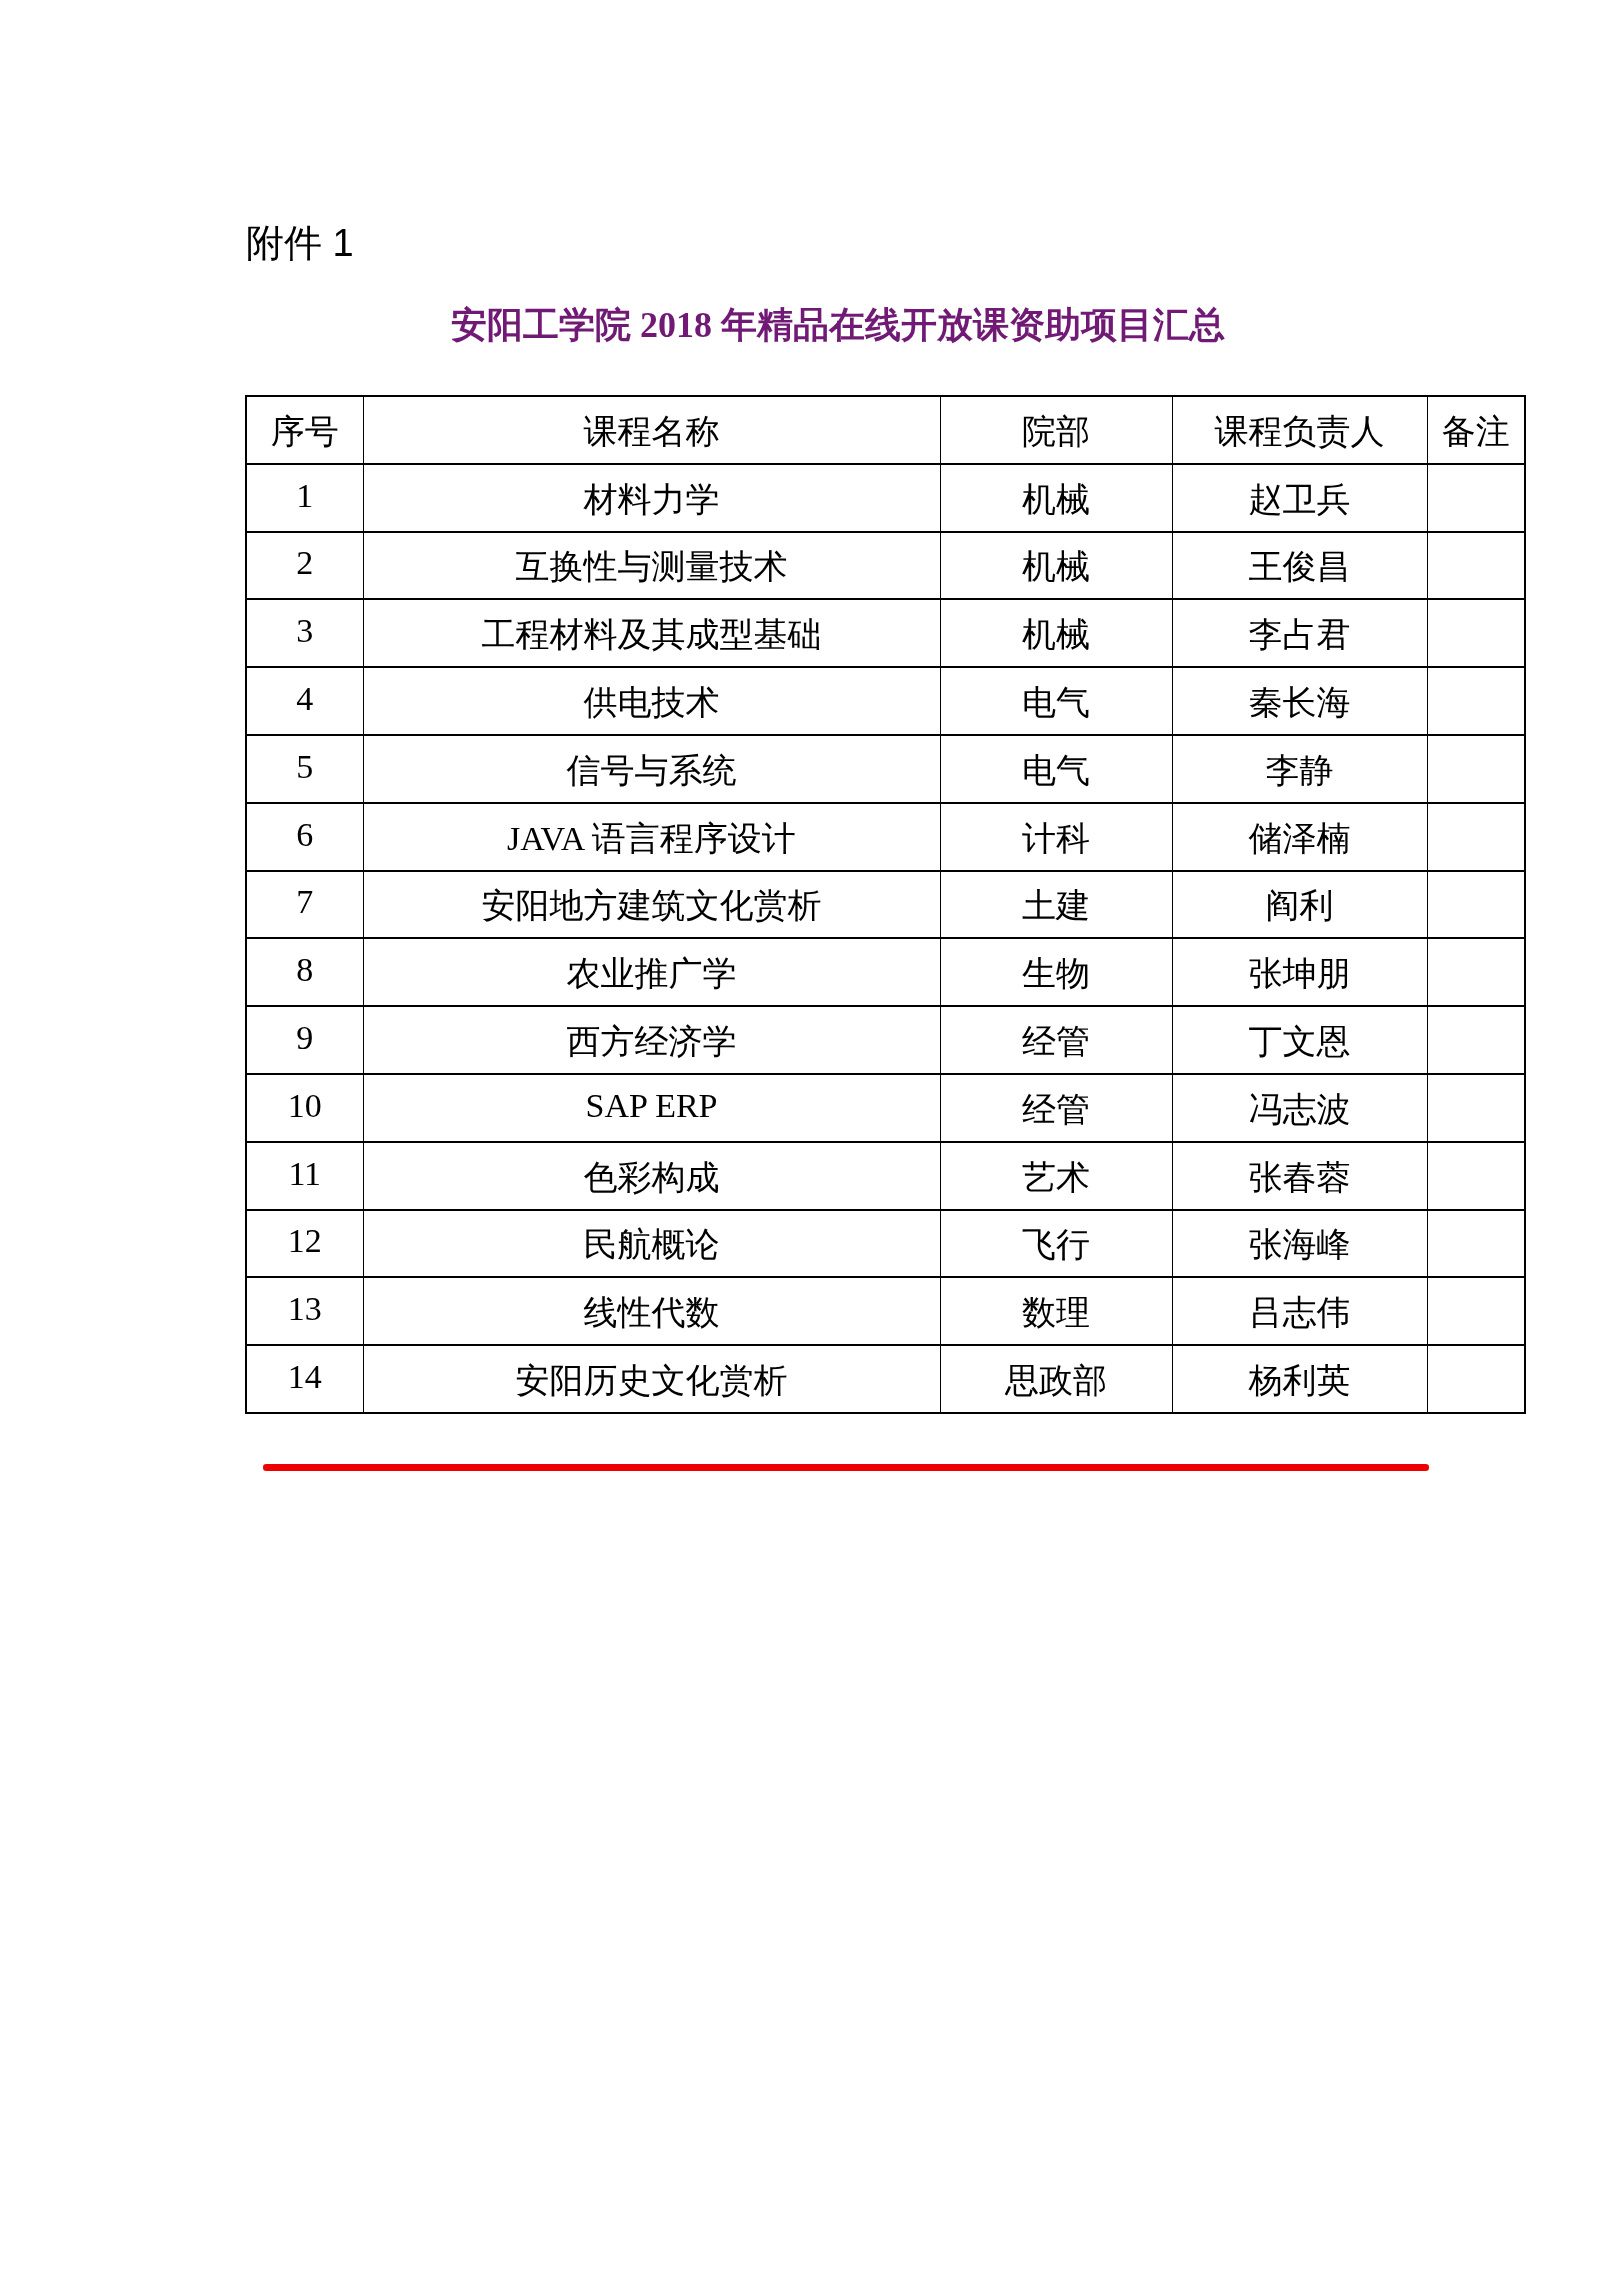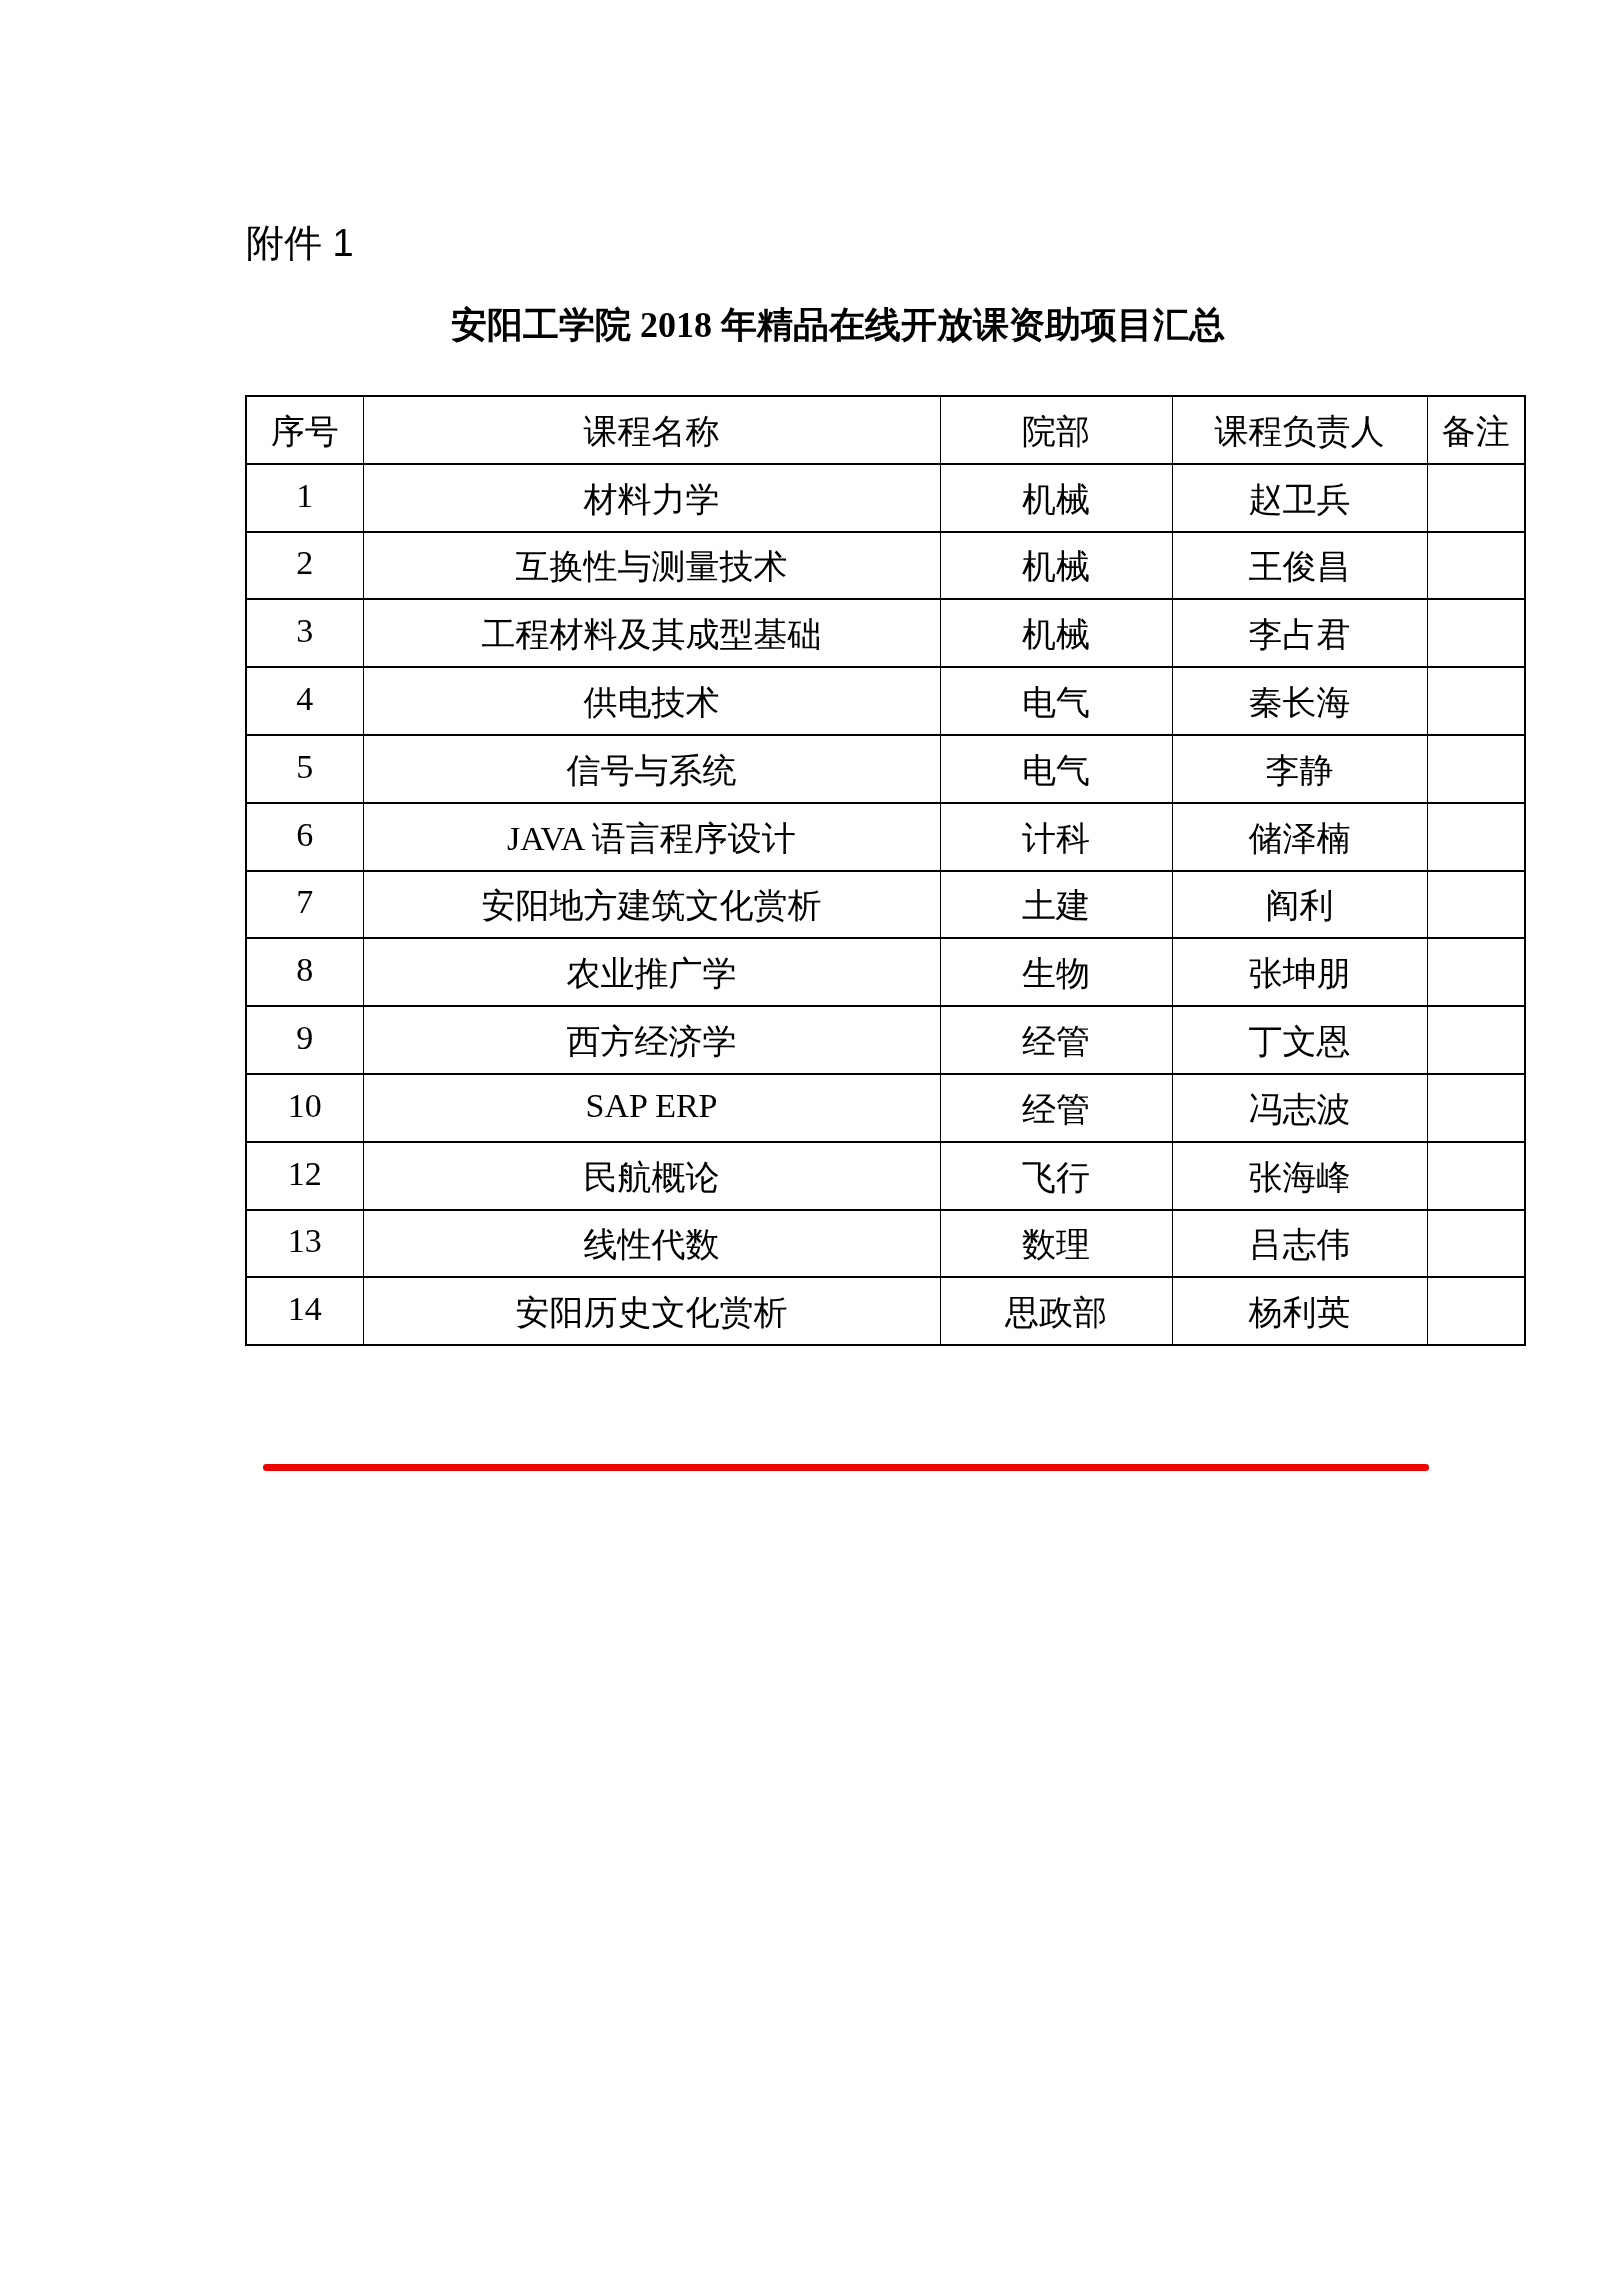--- a/index.html
+++ b/index.html
@@ -29,21 +29,21 @@
   .doc-title {
     position: absolute;
     left: 216px;
     top: 304px;
     width: 1244px;
     text-align: center;
     font-family: "Liberation Serif", serif;
     font-weight: bold;
     font-size: 36px;
     line-height: 1.2;
-    color: #000000;
+    color: #701a75;
     white-space: nowrap;
   }
   table.courses {
     position: absolute;
     left: 245px;
     top: 395px;
     width: 1278px;
     border-collapse: collapse;
     table-layout: fixed;
     font-family: "Liberation Serif", serif;
@@ -180,20 +180,27 @@
           <td class="cell-note"></td>
         </tr>
         <tr>
           <td class="cell-no">10</td>
           <td class="cell-course">SAP ERP</td>
           <td class="cell-dept">经管</td>
           <td class="cell-leader">冯志波</td>
           <td class="cell-note"></td>
         </tr>
         <tr>
+          <td class="cell-no">11</td>
+          <td class="cell-course">色彩构成</td>
+          <td class="cell-dept">艺术</td>
+          <td class="cell-leader">张春蓉</td>
+          <td class="cell-note"></td>
+        </tr>
+        <tr>
           <td class="cell-no">12</td>
           <td class="cell-course">民航概论</td>
           <td class="cell-dept">飞行</td>
           <td class="cell-leader">张海峰</td>
           <td class="cell-note"></td>
         </tr>
         <tr>
           <td class="cell-no">13</td>
           <td class="cell-course">线性代数</td>
           <td class="cell-dept">数理</td>

